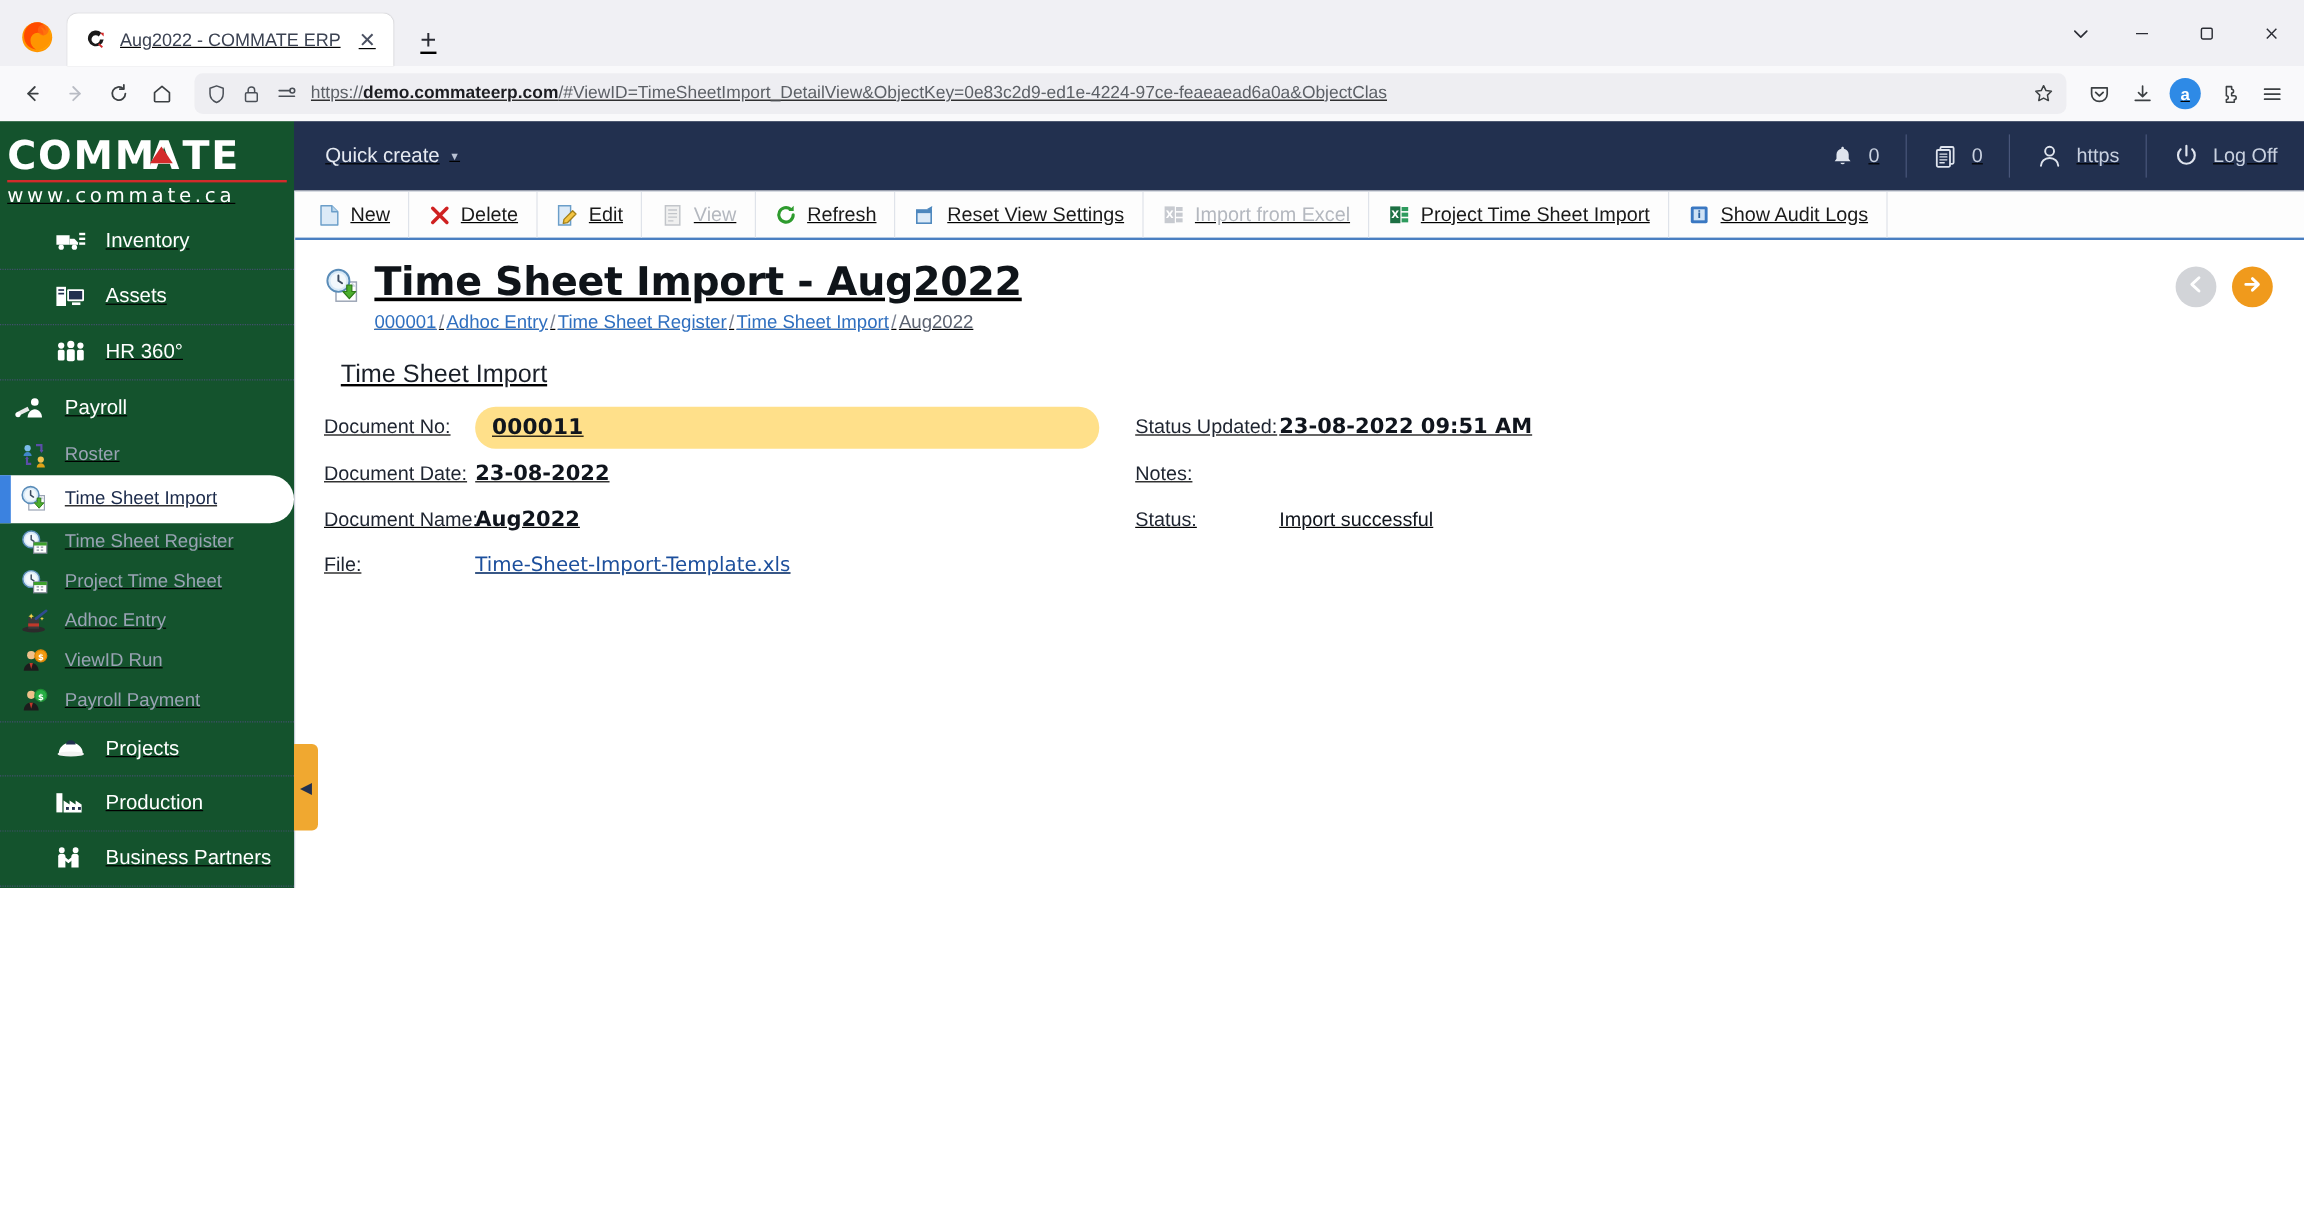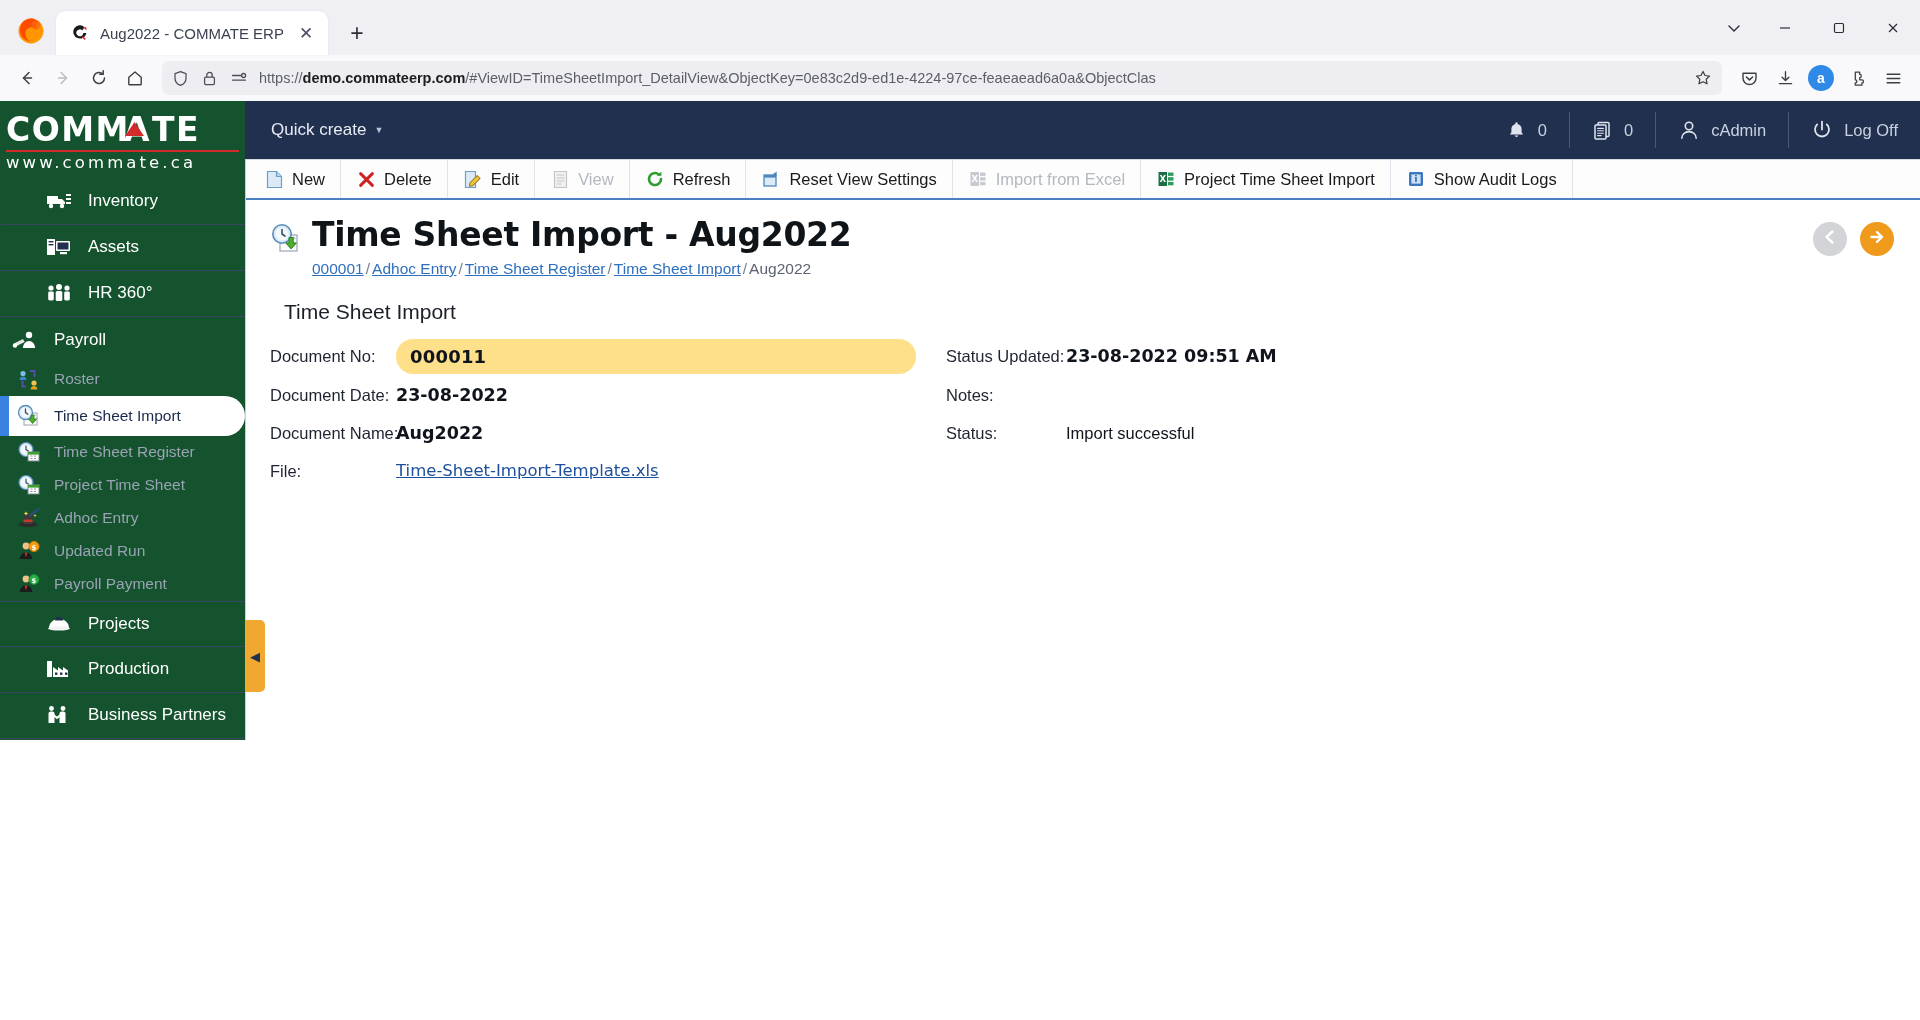--- a/index.html
+++ b/index.html
@@ -4,21 +4,21 @@
 <style>
   * { box-sizing: border-box; margin: 0; padding: 0; }
   html, body { width: 1920px; height: 1020px; overflow: hidden; }
   body {
     font-family: "Liberation Sans", sans-serif;
     background: #ffffff;
     -webkit-font-smoothing: antialiased;
   }
 
   
-  .browser { width: 1920px; height: 740px; display: flex; flex-direction: column; }
+  .browser { width: 1920px; height: 740px; display: flex; flex-direction: column; text-decoration: underline; }
 
   .tabstrip {
     height: 55px; background: #f0f0f4; display: flex; align-items: flex-end;
     padding-left: 8px; position: relative; flex: 0 0 55px;
   }
   .ff-logo { width: 34px; height: 34px; margin: 0 8px 8px 6px; position: relative; flex: 0 0 auto; }
   .ff-logo svg { display: block; }
 
   .tab {
     height: 44px; width: 272px; background: #ffffff; border-radius: 9px 9px 0 0;
@@ -489,21 +489,21 @@
         <div class="subitem">
           <span class="ico">
             <svg width="24" height="22" viewBox="0 0 24 22">
                 <circle cx="9" cy="6" r="3.4" fill="#f0c08a"></circle>
                 <path d="M2.8 19c0-3.8 2.8-6.6 6.2-6.6s6.2 2.8 6.2 6.6z" fill="#1c1c1c"></path>
                 <path d="M7.6 12.6h2.8l-1.4 5z" fill="#c0392b"></path>
                 <circle cx="17" cy="6.5" r="5" fill="#f39c12" stroke="#d98407" stroke-width="1"></circle>
                 <text x="17" y="10" font-family="DejaVu Sans, sans-serif" font-size="7" font-weight="700" fill="#fff" text-anchor="middle">$</text>
               </svg>
           </span>
-          <span>Updated Run</span>
+          <span>ViewID Run</span>
         </div>
 
         <div class="subitem">
           <span class="ico">
             <svg width="24" height="22" viewBox="0 0 24 22">
                 <circle cx="9" cy="6" r="3.4" fill="#f0c08a"></circle>
                 <path d="M2.8 19c0-3.8 2.8-6.6 6.2-6.6s6.2 2.8 6.2 6.6z" fill="#1c1c1c"></path>
                 <path d="M7.6 12.6h2.8l-1.4 5z" fill="#c0392b"></path>
                 <circle cx="17" cy="6.5" r="5" fill="#27ae45" stroke="#1d8c34" stroke-width="1"></circle>
                 <text x="17" y="10" font-family="DejaVu Sans, sans-serif" font-size="7" font-weight="700" fill="#fff" text-anchor="middle">$</text>
@@ -610,21 +610,21 @@
             </span>
             <span>0</span>
           </div>
           <div class="tb-cell">
             <span class="ico">
               <svg width="22" height="22" viewBox="0 0 22 22">
                   <circle cx="11" cy="7" r="3.7" fill="none" stroke="#dfe4ee" stroke-width="1.6"></circle>
                   <path d="M3.8 19.2c0-3.8 3.2-6.6 7.2-6.6s7.2 2.8 7.2 6.6" fill="none" stroke="#dfe4ee" stroke-width="1.6" stroke-linecap="round"></path>
                 </svg>
             </span>
-            <span>cAdmin</span>
+            <span>https</span>
           </div>
           <div class="tb-cell">
             <span class="ico">
               <svg width="22" height="22" viewBox="0 0 22 22">
                   <path d="M11 2.6v8" stroke="#dfe4ee" stroke-width="1.8" stroke-linecap="round"></path>
                   <path d="M6.2 5.4a7 7 0 1 0 9.6 0" fill="none" stroke="#dfe4ee" stroke-width="1.8" stroke-linecap="round"></path>
                 </svg>
             </span>
             <span>Log Off</span>
           </div>

